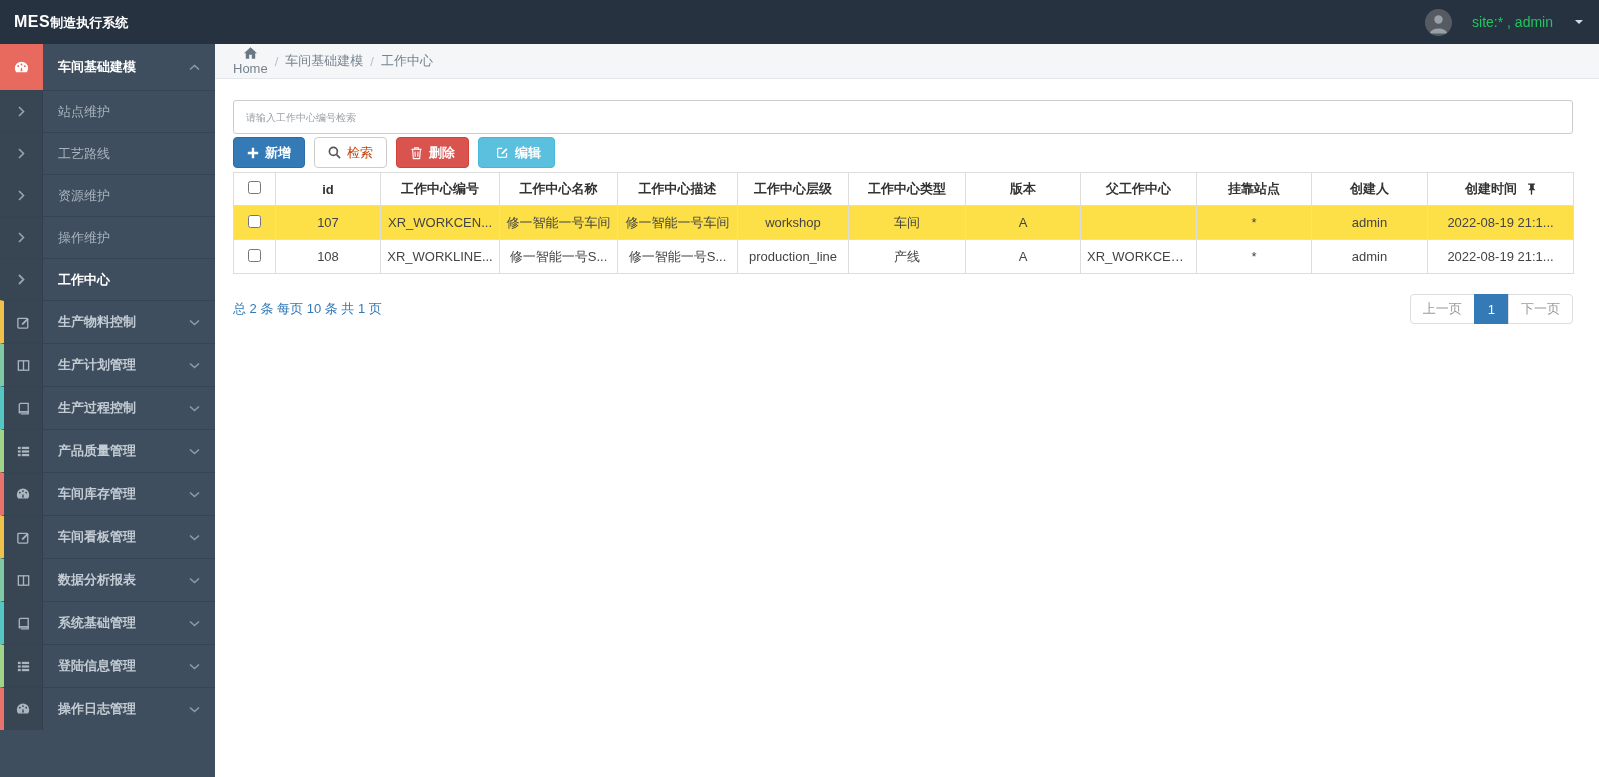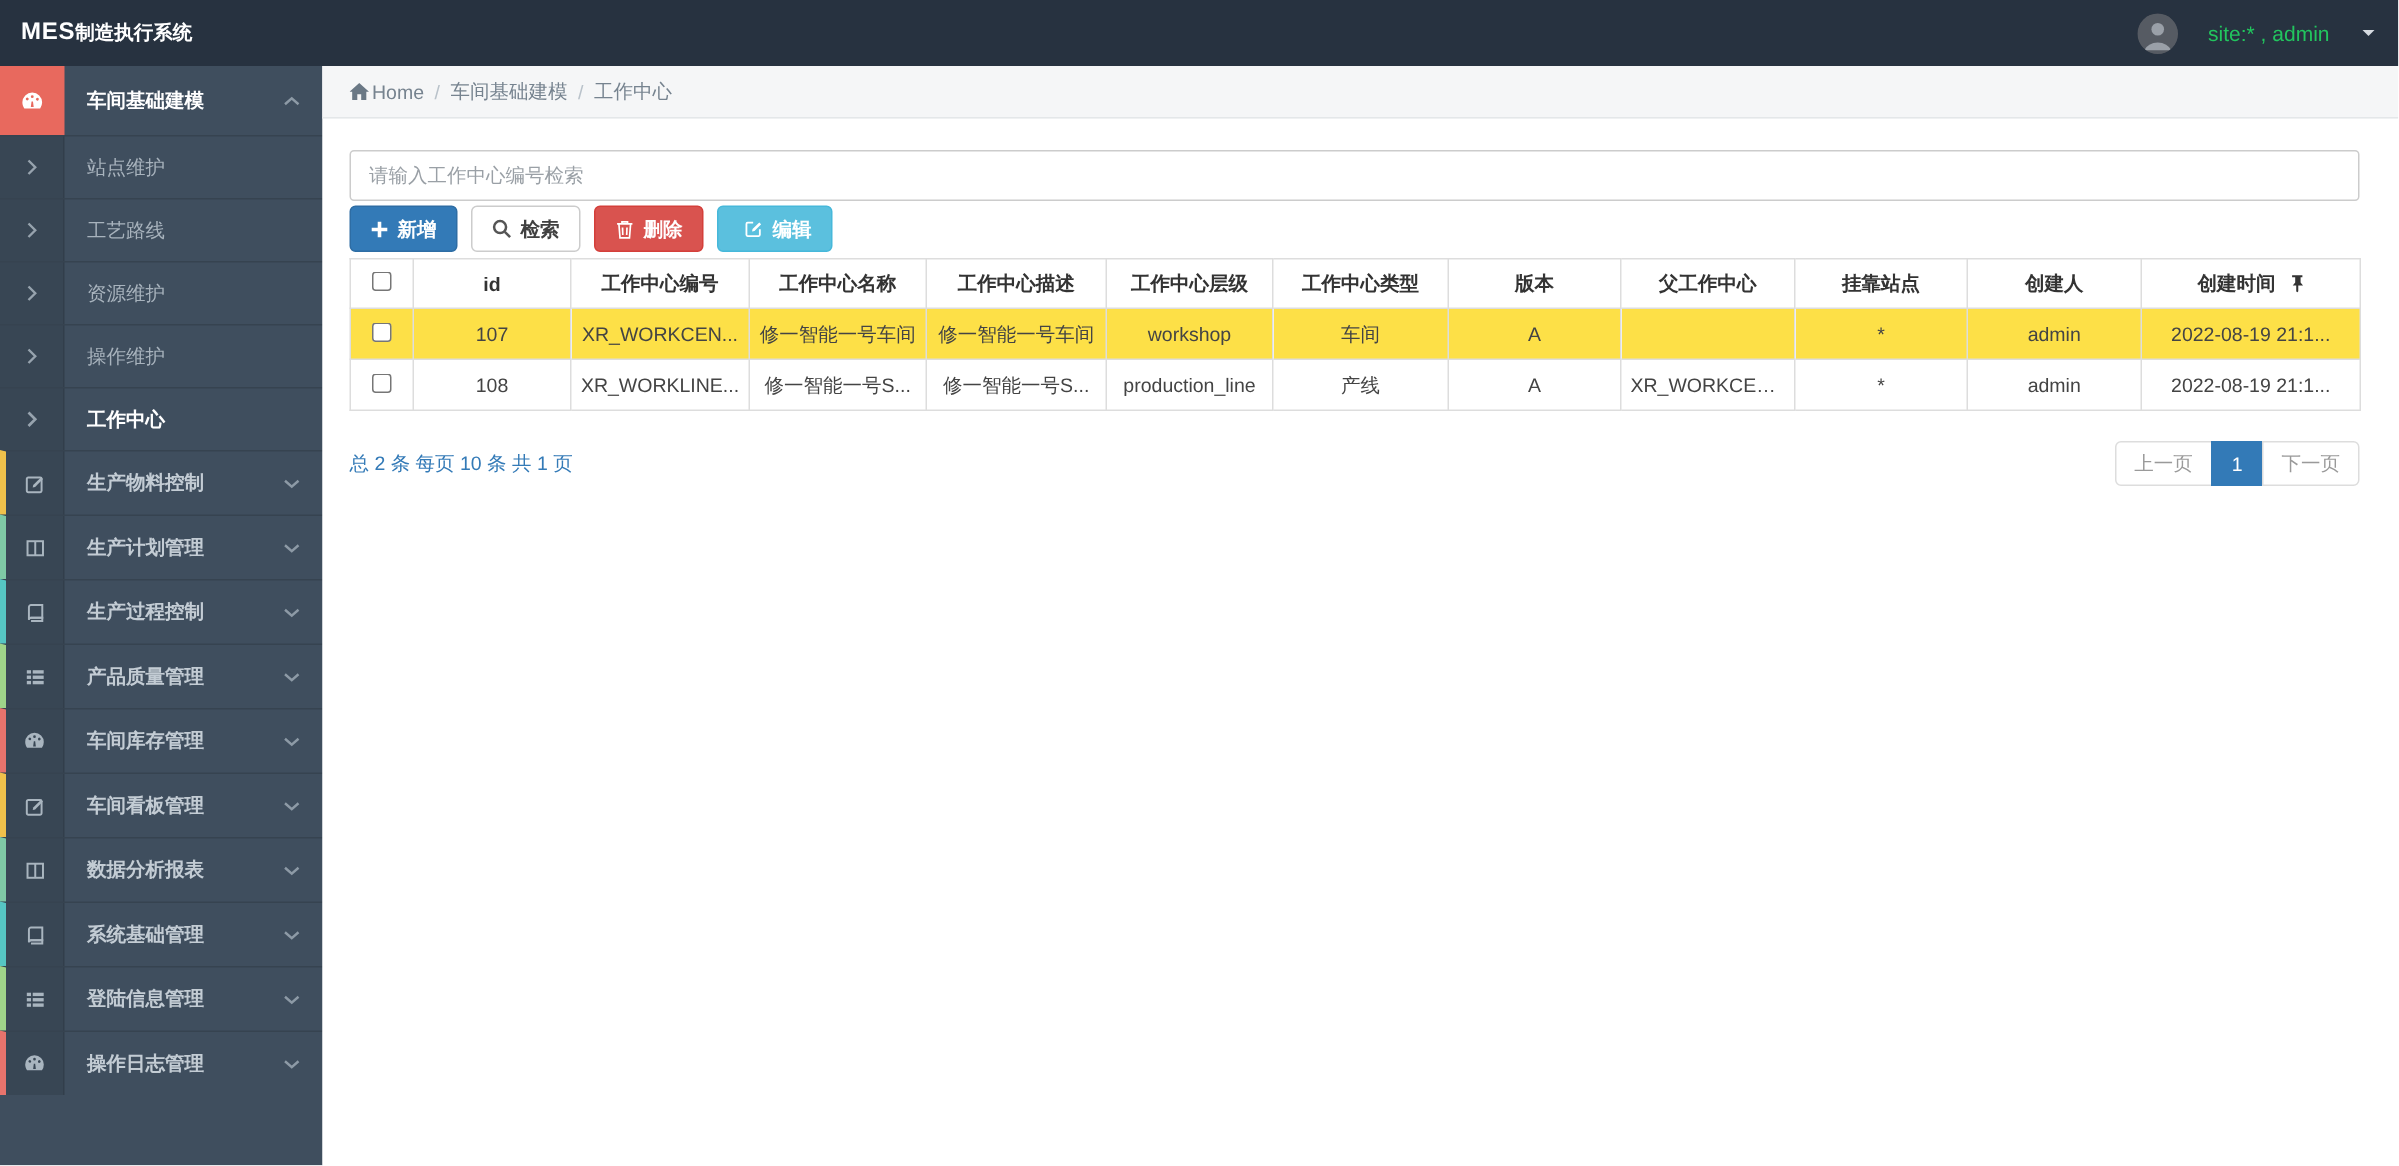--- a/index.html
+++ b/index.html
@@ -32,31 +32,31 @@
   .sub-row { height:42px; }
   .sub-row .icon-cell { color:#97a3ae; }
   .sub-row .side-label { color:#a8b3bd; font-weight:normal; }
   .sub-row.active .side-label { color:#fff; font-weight:bold; }
   .group-row { border-left:4px solid var(--strip, transparent); }
   .group-row .icon-cell { width:39px; }
   svg.mi { display:block; }
 
   
   .breadcrumb { flex:0 0 35px; height:35px; background:#f5f6f7; border-bottom:1px solid #e4e7e9; display:flex; align-items:center; padding:0 18px; font-size:13px; color:#76838f; gap:7px; }
-  .crumb-home { display:flex; align-items:center; gap:2px; color:#76838f; cursor:pointer; }
+  .crumb-home { display:flex; align-items:center; gap:2px; color:#76838f; cursor:pointer;flex-direction:column; }
   .crumb-sep { color:#b9c2ca; }
 
   
   .content { padding:21px 26px 0 18px; }
-  .search-input { width:100%; height:34px; border:1px solid #ccc; border-radius:3px; padding:0 12px; font-size:13px; color:#555; outline:none;font-family:Liberation Mono, monospace; }
+  .search-input { width:100%; height:34px; border:1px solid #ccc; border-radius:3px; padding:0 12px; font-size:10px; color:#555; outline:none; }
   .search-input::placeholder { color:#9aa0a6; }
   .btn-row { margin-top:3px; display:flex; gap:9px; }
   .btn { height:31px; padding:0 13px; border-radius:4px; font-size:13px; display:inline-flex; align-items:center; gap:6px; border:1px solid transparent; cursor:pointer; color:#fff; font-family:inherit; font-weight:bold; }
   .btn-primary { background:#337ab7; border-color:#2e6da4; }
-  .btn-default { background:#fff; border-color:#ccc; color:#404040; font-weight:bold; }
+  .btn-default { background:#fff; border-color:#ccc; color:#c2410c; font-weight:normal; }
   .btn-danger  { background:#d9534f; border-color:#d43f3a; }
   .btn-info    { background:#5bc0de; border-color:#46b8da;padding-left:17px; }
 
   
   table.grid { margin-top:4px; border-collapse:collapse; table-layout:fixed; width:1340px; font-size:13px; color:#333; }
   .grid th, .grid td { border:1px solid #ddd; height:33px; text-align:center; padding:0 6px; overflow:hidden; white-space:nowrap; text-overflow:ellipsis; }
   .grid td { height:34px; color:#444; }
   .grid th { font-weight:bold; background:#fff; }
   .grid tr.striped td { background:#fde047; }
   .th-flex { display:flex; align-items:center; justify-content:center; gap:10px; }

